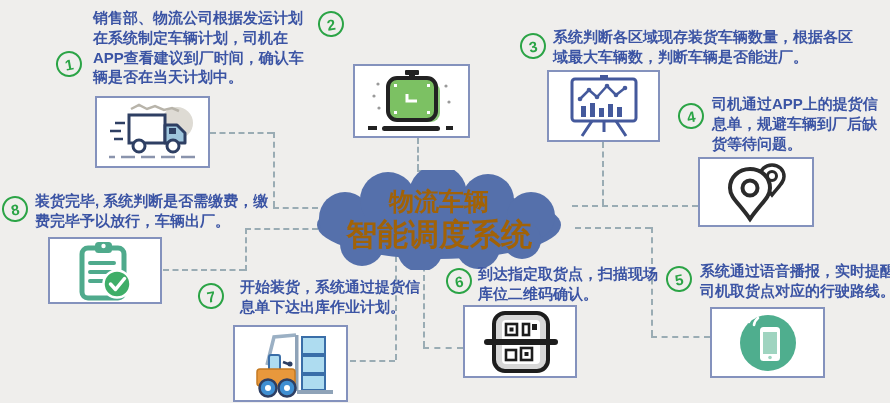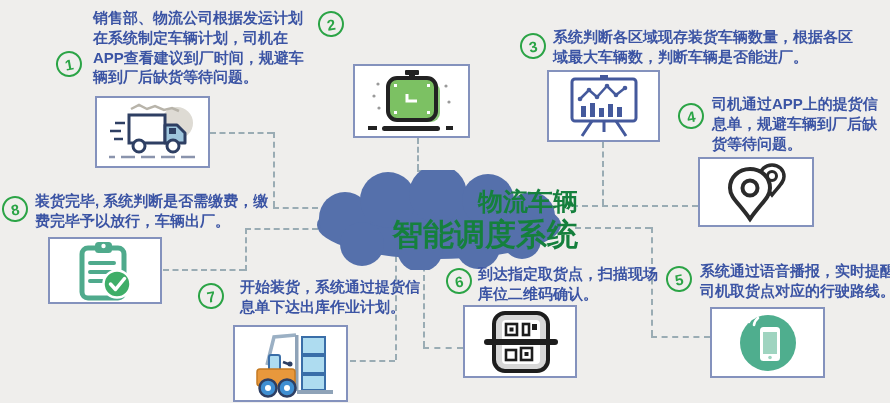--- a/index.html
+++ b/index.html
@@ -17,21 +17,21 @@
         display:flex;align-items:center;justify-content:center;z-index:2;}
   .ibox svg{display:block;}
 
   
   .dash-h{position:absolute;border-top:2px dashed #9aacb4;z-index:1;}
   .dash-v{position:absolute;border-left:2px dashed #9aacb4;z-index:1;}
 
   
   #cloud{position:absolute;left:300px;top:170px;width:278px;height:100px;z-index:2;}
   #cloud-label{position:absolute;left:0;top:0;width:100%;height:100%;display:flex;flex-direction:column;
-        align-items:flex-end;justify-content:center;color:#15803d;font-weight:bold;z-index:3;text-align:center;}
+        align-items:center;justify-content:center;color:#a16207;font-weight:bold;z-index:3;text-align:center;}
   #cloud-label .l1{font-size:25px;line-height:1.2;}
   #cloud-label .l2{font-size:31px;line-height:1.2;}
 
   
   #t1{left:93px;top:8px;width:218px;}
   #t2{left:352px;top:8px;width:220px;}
   #t3{left:553px;top:27px;width:300px;}
   #t4{left:712px;top:94px;width:178px;}
   #t5{left:700px;top:261px;width:196px;}
   #t6{left:478px;top:264px;width:180px;}
@@ -103,21 +103,21 @@
         <circle cx="222" cy="70" r="19"></circle>
       </g>
     </svg>
     <div id="cloud-label">
       <span class="l1">物流车辆</span>
       <span class="l2">智能调度系统</span>
     </div>
   </div>
 
   <div class="num" id="n1">1</div>
-  <div class="step-text" id="t1">销售部、物流公司根据发运计划在系统制定车辆计划，司机在APP查看建议到厂时间，规避车辆到厂后缺货等待问题。</div>
+  <div class="step-text" id="t1">销售部、物流公司根据发运计划在系统制定车辆计划，司机在APP查看建议到厂时间，确认车辆是否在当天计划中。</div>
   <div class="ibox" id="b1">
     <svg width="104" height="62" viewBox="0 0 104 62">
       <circle cx="76" cy="22" r="16" fill="#dedbd4"></circle>
       <path d="M30 8 l8 -4 8 4 8 -3 9 4 8 -2 7 3" fill="none" stroke="#b8b4aa" stroke-width="2.5"></path>
       <path d="M14 22 h10 M9 30 h11 M13 38 h9" stroke="#2e3f63" stroke-width="2.5"></path>
       <rect x="28" y="14" width="36" height="28" fill="#ffffff" stroke="#2e3f63" stroke-width="3"></rect>
       <path d="M64 24 h12 l8 8 v10 h-20 z" fill="#9fc6dd" stroke="#2e3f63" stroke-width="3" stroke-linejoin="round"></path>
       <rect x="68" y="27" width="7" height="6" fill="#2e3f63"></rect>
       <circle cx="38" cy="45" r="6" fill="#ffffff" stroke="#2e3f63" stroke-width="3"></circle>
       <circle cx="72" cy="45" r="6" fill="#ffffff" stroke="#2e3f63" stroke-width="3"></circle>

